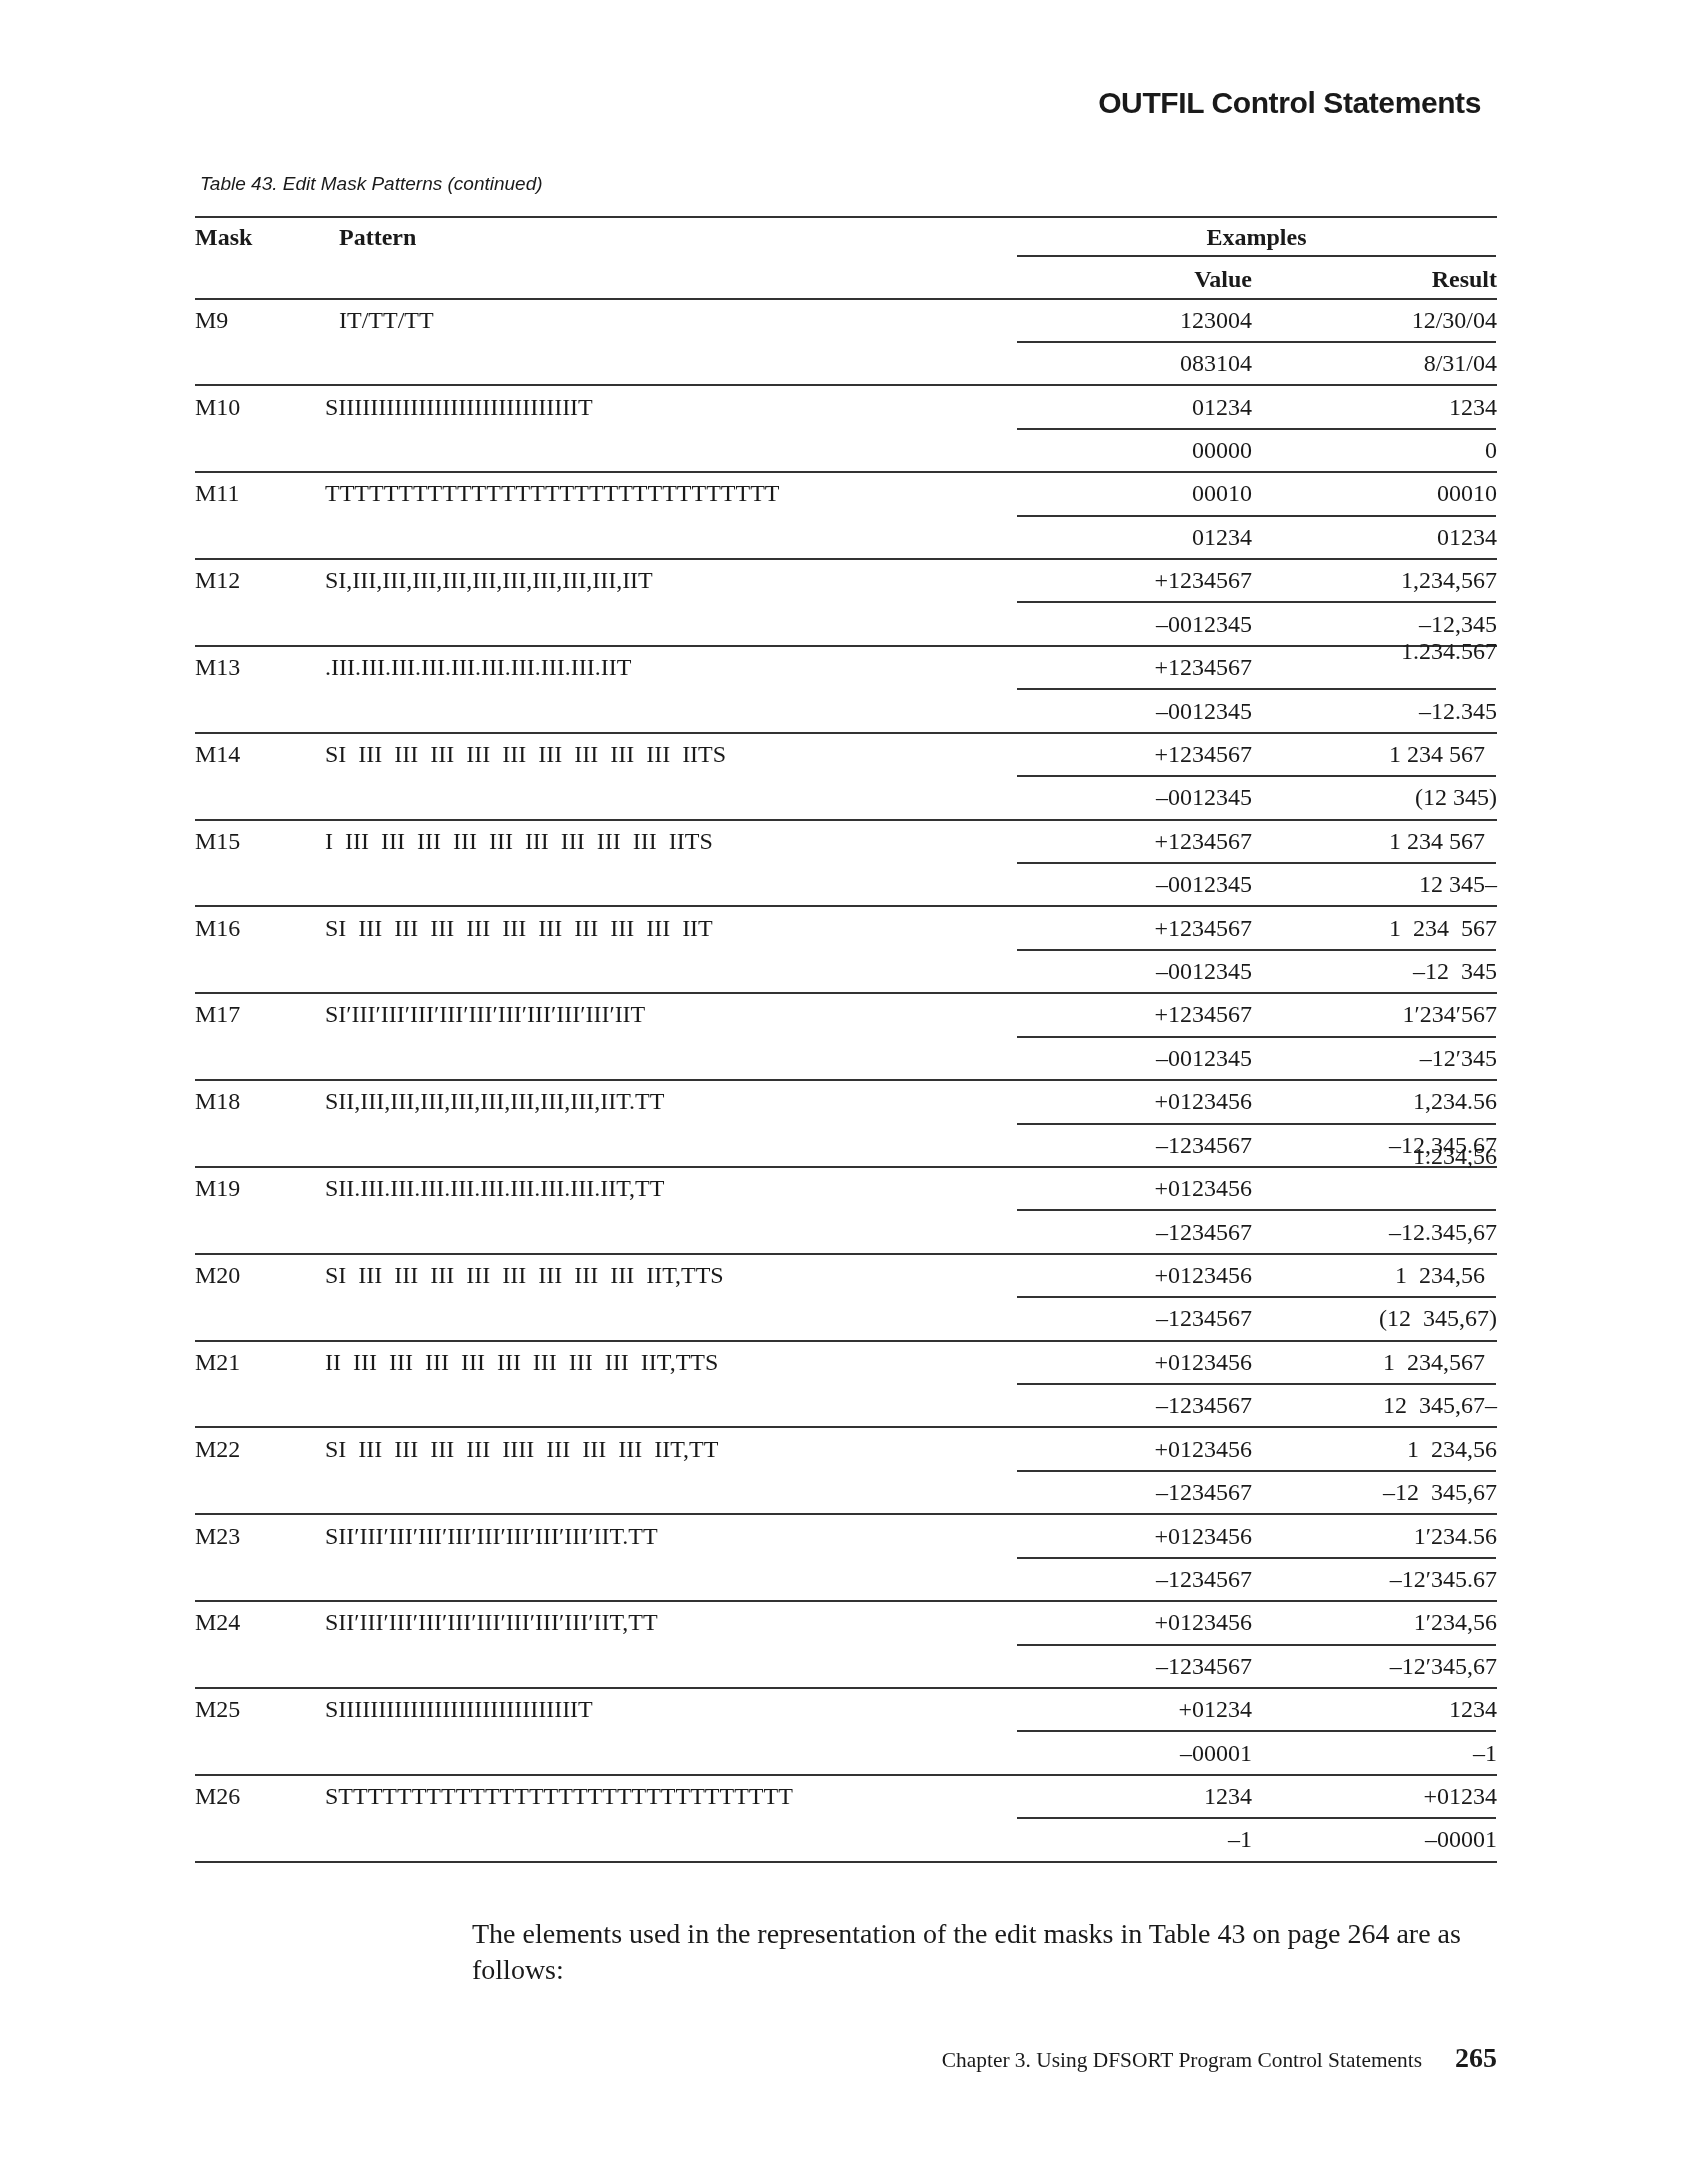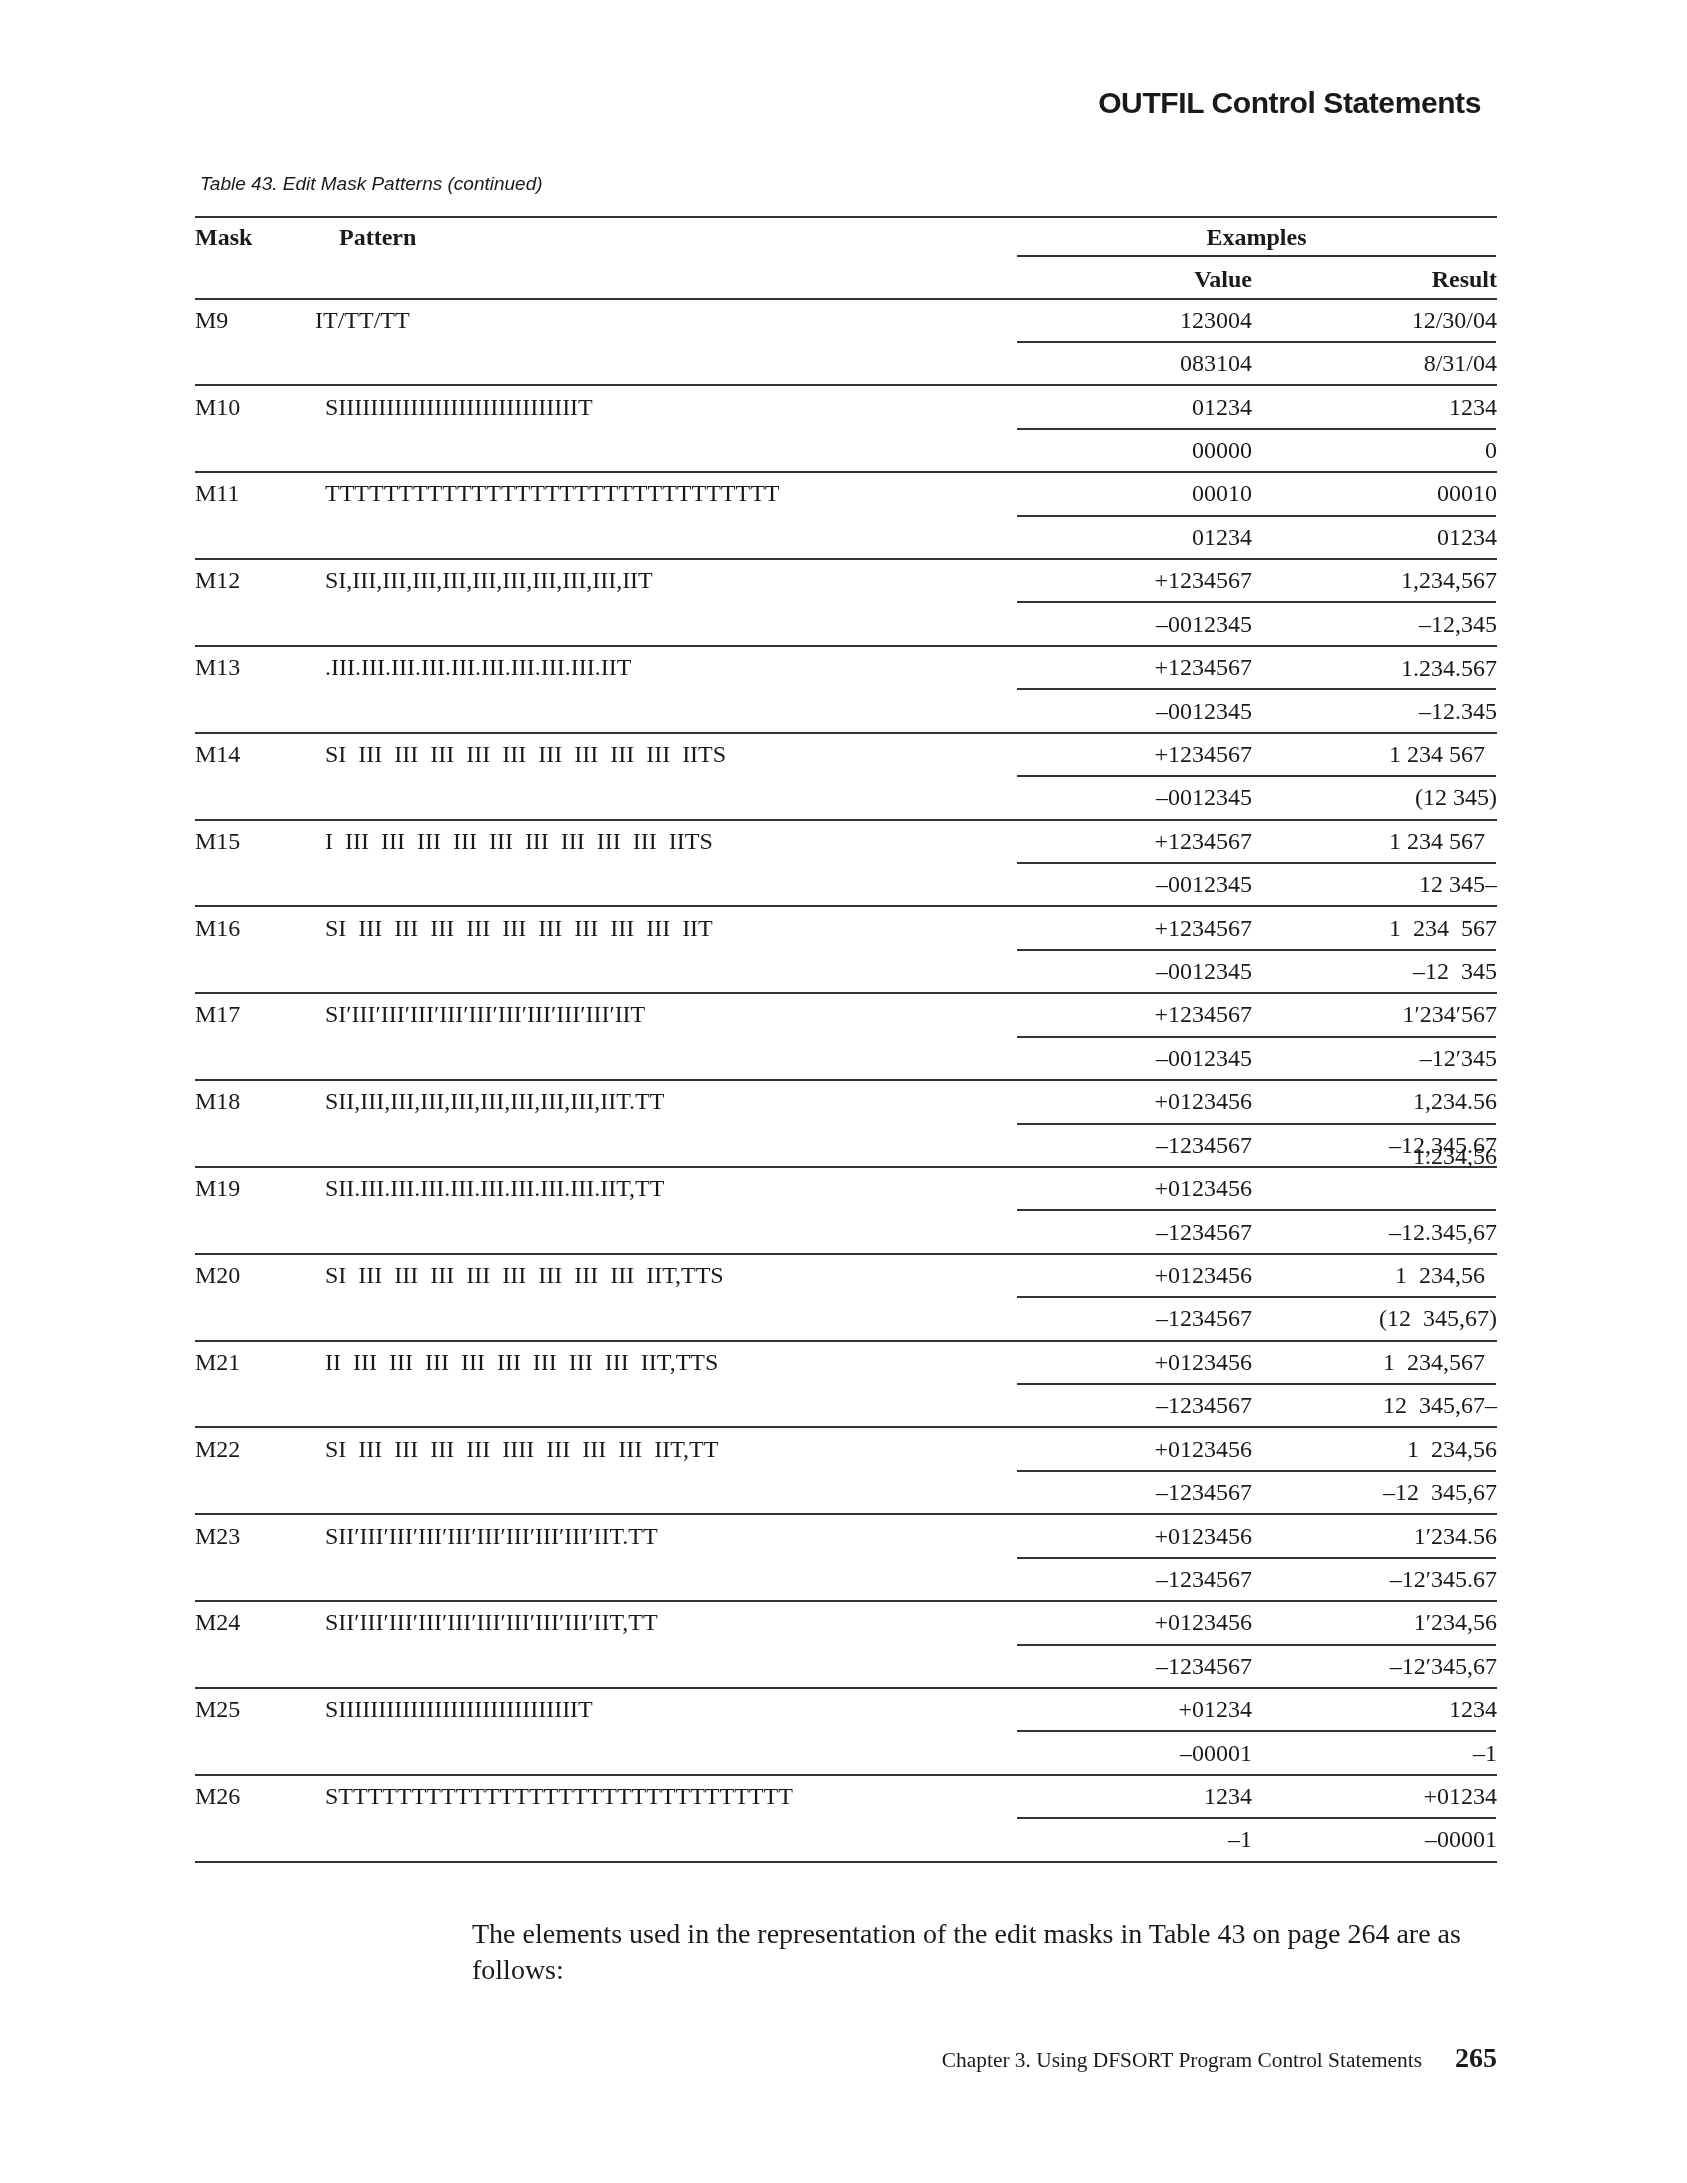--- a/index.html
+++ b/index.html
@@ -28,21 +28,21 @@
 <div class="tbl" id="tbl">
   <div class="hline" style="left:0;top:0;width:1302px"></div>
   <div class="cell hdr" style="left:0;top:6.6px">Mask</div>
   <div class="cell hdr" style="left:144px;top:6.6px">Pattern</div>
   <div class="cell hdr" style="left:822px;top:6.6px;width:479px;text-align:center">Examples</div>
   <div class="hline" style="left:822px;top:39px;width:479px"></div>
   <div class="cell hdr r" style="left:822px;top:49px;width:235px">Value</div>
   <div class="cell hdr r" style="left:1057px;top:49px;width:245px">Result</div>
   <div class="hline" style="left:0;top:82px;width:1302px"></div>
 <div class="cell" style="left:0;top:90px">M9</div>
-    <div class="cell" style="left:120px;top:90px">IT/TT/TT</div>
+    <div class="cell" style="left:144px;top:90px">IT/TT/TT</div>
     <div class="cell r" style="left:822px;top:90px;width:235px">123004</div>
     <div class="cell r" style="left:1057px;top:90px;width:245px">12/30/04</div>
     <div class="hline" style="left:822px;top:125px;width:479px"></div>
     <div class="cell r" style="left:822px;top:133px;width:235px">083104</div>
     <div class="cell r" style="left:1057px;top:133px;width:245px">8/31/04</div>
     <div class="hline" style="left:0px;top:168px;width:1302px"></div>
     <div class="cell" style="left:0;top:177px">M10</div>
     <div class="cell" style="left:130px;top:177px">SIIIIIIIIIIIIIIIIIIIIIIIIIIIIIIT</div>
     <div class="cell r" style="left:822px;top:177px;width:235px">01234</div>
     <div class="cell r" style="left:1057px;top:177px;width:245px">1234</div>
@@ -62,21 +62,21 @@
     <div class="cell" style="left:130px;top:350px">SI,III,III,III,III,III,III,III,III,III,IIT</div>
     <div class="cell r" style="left:822px;top:350px;width:235px">+1234567</div>
     <div class="cell r" style="left:1057px;top:350px;width:245px">1,234,567</div>
     <div class="hline" style="left:822px;top:385px;width:479px"></div>
     <div class="cell r" style="left:822px;top:394px;width:235px">–0012345</div>
     <div class="cell r" style="left:1057px;top:394px;width:245px">–12,345</div>
     <div class="hline" style="left:0px;top:429px;width:1302px"></div>
     <div class="cell" style="left:0;top:437px">M13</div>
     <div class="cell" style="left:130px;top:437px">.III.III.III.III.III.III.III.III.III.IIT</div>
     <div class="cell r" style="left:822px;top:437px;width:235px">+1234567</div>
-    <div class="cell r" style="left:1057px;top:438px;width:245px">1.234.567</div>
+    <div class="cell r" style="left:1057px;top:421px;width:245px">1.234.567</div>
     <div class="hline" style="left:822px;top:472px;width:479px"></div>
     <div class="cell r" style="left:822px;top:481px;width:235px">–0012345</div>
     <div class="cell r" style="left:1057px;top:481px;width:245px">–12.345</div>
     <div class="hline" style="left:0px;top:516px;width:1302px"></div>
     <div class="cell" style="left:0;top:524px">M14</div>
     <div class="cell" style="left:130px;top:524px">SI  III  III  III  III  III  III  III  III  III  IITS</div>
     <div class="cell r" style="left:822px;top:524px;width:235px">+1234567</div>
     <div class="cell r" style="left:1057px;top:524px;width:245px">1 234 567  </div>
     <div class="hline" style="left:822px;top:559px;width:479px"></div>
     <div class="cell r" style="left:822px;top:567px;width:235px">–0012345</div>

